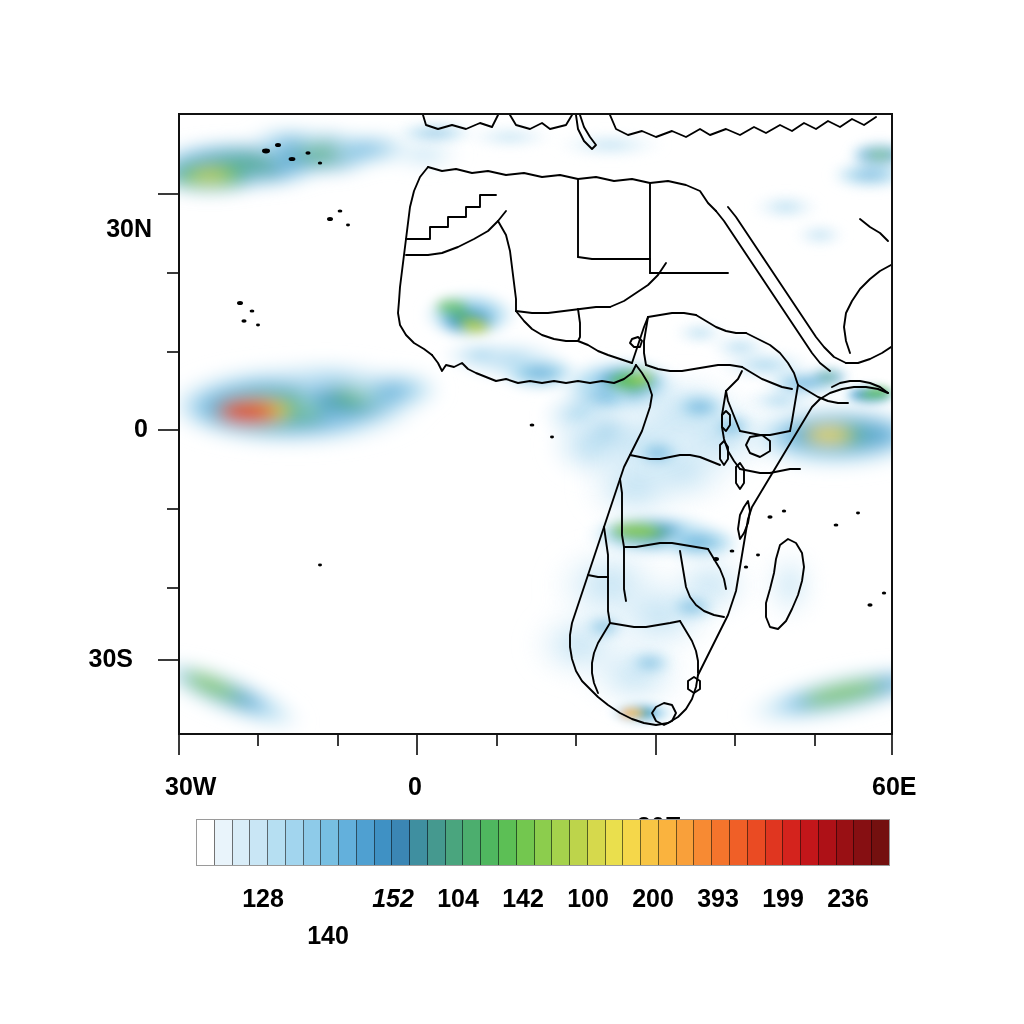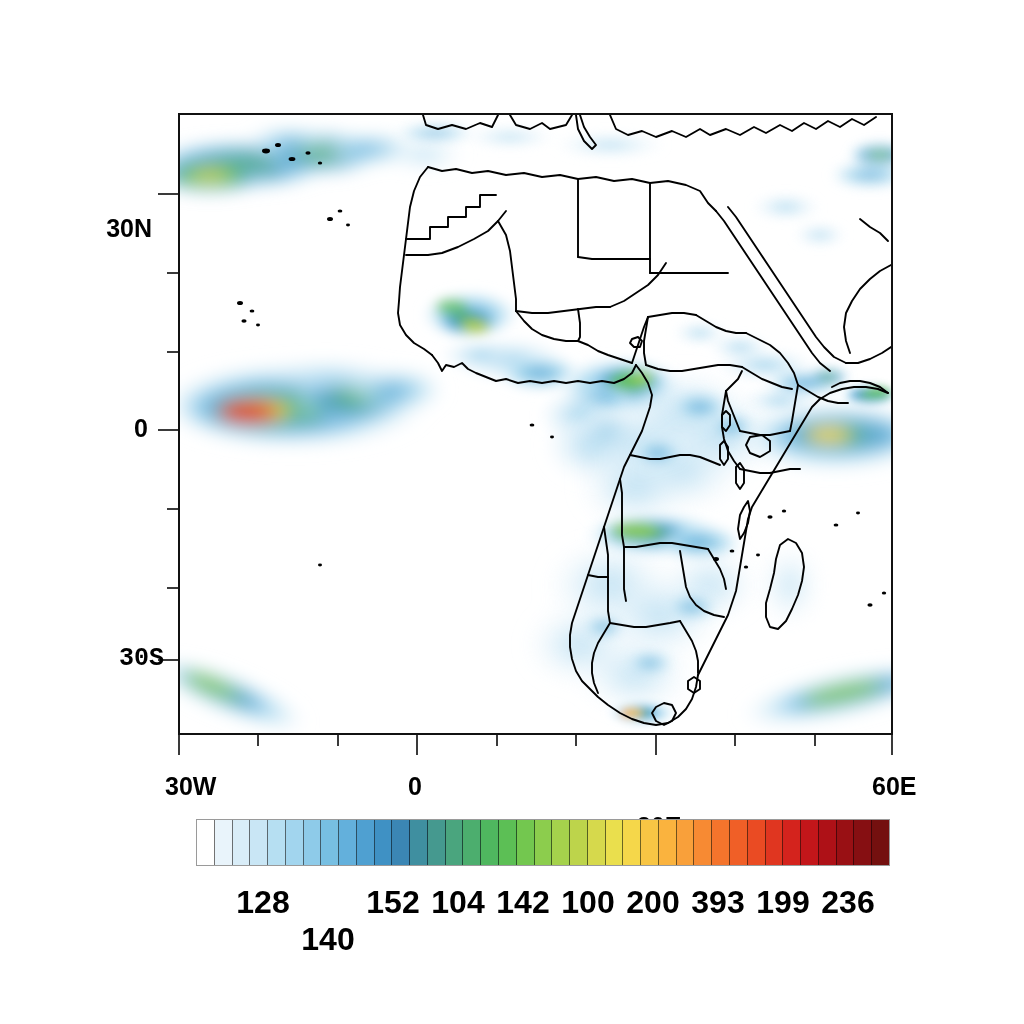--- a/index.html
+++ b/index.html
@@ -52,21 +52,21 @@
     width:694px;height:47px;
     display:flex;
     border:1px solid #9a9a9a;
     box-sizing:border-box;
   }
   #colorbar .cell{flex:1 1 auto;height:100%;border-right:1px solid rgba(0,0,0,.55);box-sizing:border-box;}
   #colorbar .cell:last-child{border-right:none;}
 
   .cb-label{
     position:absolute;top:884px;
-    font-size:32px;font-weight:bold;color:#000;
+    font-size:25px;font-weight:bold;color:#000;
     transform:translateX(-50%);white-space:nowrap;
   }
 </style>
 </head>
 <body>
 
 <div id="page">
 
 
   <div id="map-frame">
@@ -409,21 +409,21 @@
   <div class="tick tick-y" style="left:158px;top:193px;width:20px;"></div>
   <div class="tick tick-y" style="left:167px;top:272px;width:11px;"></div>
   <div class="tick tick-y" style="left:167px;top:351px;width:11px;"></div>
   <div class="tick tick-y" style="left:158px;top:429px;width:20px;"></div>
   <div class="tick tick-y" style="left:167px;top:508px;width:11px;"></div>
   <div class="tick tick-y" style="left:167px;top:587px;width:11px;"></div>
   <div class="tick tick-y" style="left:158px;top:659px;width:20px;"></div>
 
   <div class="axlabel axlabel-y" style="left:104px;top:178px;width:48px;margin-top:36px;">30N</div>
   <div class="axlabel axlabel-y" style="left:100px;top:414px;width:48px;">0</div>
-  <div class="axlabel axlabel-y" style="left:116px;top:644px;width:48px;font-family:Liberation Mono, monospace;">30S</div>
+  <div class="axlabel axlabel-y" style="left:85px;top:644px;width:48px;">30S</div>
 
   <div id="colorbar">
       <div class="cell" style="background: rgb(255, 255, 255);"></div>
       <div class="cell" style="background: rgb(233, 244, 251);"></div>
       <div class="cell" style="background: rgb(217, 237, 248);"></div>
       <div class="cell" style="background: rgb(201, 230, 245);"></div>
       <div class="cell" style="background: rgb(182, 223, 242);"></div>
       <div class="cell" style="background: rgb(162, 213, 238);"></div>
       <div class="cell" style="background: rgb(142, 203, 233);"></div>
       <div class="cell" style="background: rgb(119, 191, 226);"></div>
@@ -455,21 +455,21 @@
       <div class="cell" style="background: rgb(212, 35, 29);"></div>
       <div class="cell" style="background: rgb(195, 22, 26);"></div>
       <div class="cell" style="background: rgb(174, 17, 23);"></div>
       <div class="cell" style="background: rgb(153, 16, 20);"></div>
       <div class="cell" style="background: rgb(134, 15, 18);"></div>
       <div class="cell" style="background: rgb(116, 16, 15);"></div>
     </div>
 
   <div class="cb-label" style="left:263px;">128</div>
   <div class="cb-label" style="left:328px;margin-top:37px;">140</div>
-  <div class="cb-label" style="left:393px;">152</div>
+  <div class="cb-label" style="left:393px;font-style:italic;">152</div>
   <div class="cb-label" style="left:458px;">104</div>
   <div class="cb-label" style="left:523px;">142</div>
   <div class="cb-label" style="left:588px;">100</div>
   <div class="cb-label" style="left:653px;">200</div>
   <div class="cb-label" style="left:718px;">393</div>
   <div class="cb-label" style="left:783px;">199</div>
   <div class="cb-label" style="left:848px;">236</div>
 
 </div>
 

